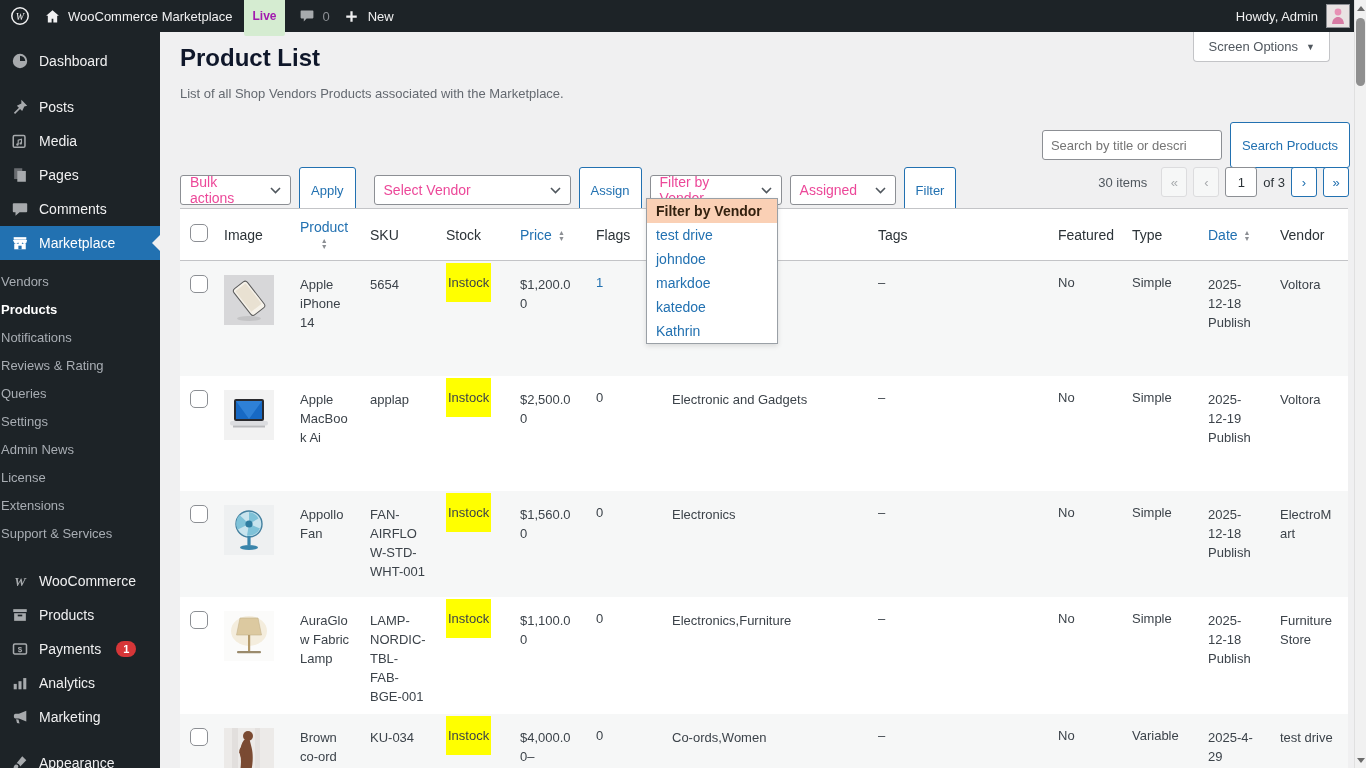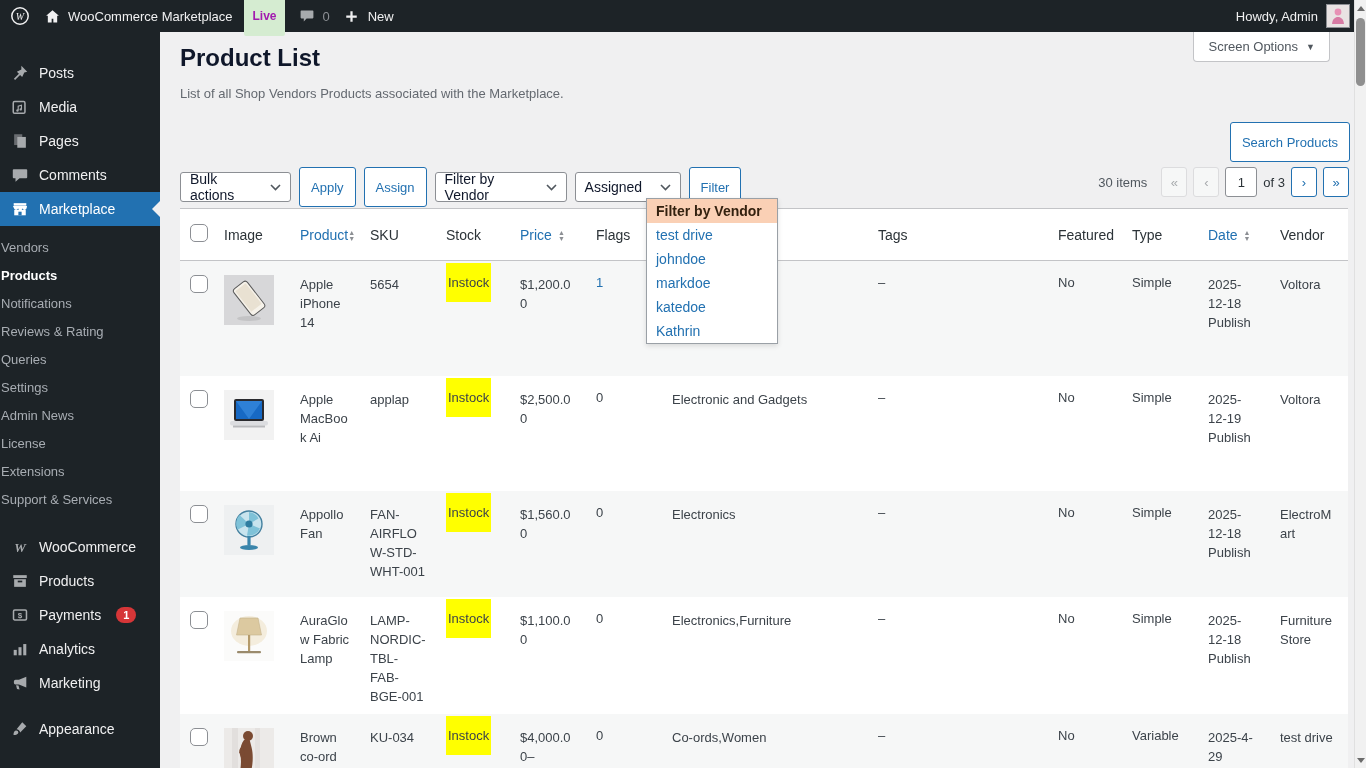--- a/index.html
+++ b/index.html
@@ -33,24 +33,24 @@
 
   
   .content { position:absolute; left:160px; top:32px; width:1194px; height:736px; background:#f0f0f1; }
   .page-title { position:absolute; left:20px; top:12px; font-size:24px; font-weight:700; color:#0f172a; }
   .page-subtitle { position:absolute; left:20px; top:54px; font-size:13px; color:#646970; }
   .screen-options { position:absolute; top:0; right:24px; height:30px; background:#fff; border:1px solid #c3c4c7; border-top:none; border-radius:0 0 4px 4px; display:flex; align-items:center; gap:8px; padding:0 14px; font-size:13px; color:#50575e; cursor:pointer; }
   .screen-options .caret { font-size:9px; color:#50575e; }
 
   .search-row { position:absolute; top:90px; right:4px; display:flex; gap:8px; align-items:center; }
   .search-input { width:180px; height:30px; border:1px solid #8c8f94; border-radius:3px; padding:0 8px; font-size:13px; font-family:"Liberation Sans",sans-serif; color:#2c3338; background:#fff; }
-  .btn { height:40px; padding:0 11px; background:#fff; border:1px solid #2271b1; border-radius:3px; color:#2271b1; font-size:13px; font-family:"Liberation Sans",sans-serif; cursor:pointer; display:inline-flex; align-items:center; }
+  .btn { height:46px; padding:0 11px; background:#fff; border:1px solid #2271b1; border-radius:3px; color:#2271b1; font-size:13px; font-family:"Liberation Sans",sans-serif; cursor:pointer; display:inline-flex; align-items:center; }
 
   .toolbar { position:absolute; top:135px; left:20px; display:flex; align-items:center; gap:8px; }
-  .selectbox { height:30px; background:#fff; border:1px solid #8c8f94; border-radius:3px; display:inline-flex; align-items:center; justify-content:space-between; padding:0 9px; font-size:14px; color:#0f172a; cursor:pointer; }
+  .selectbox { height:30px; background:#fff; border:1px solid #8c8f94; border-radius:3px; display:inline-flex; align-items:center; justify-content:space-between; padding:0 9px; font-size:14px; color:#ec4899; cursor:pointer; }
   .selectbox .chev { margin-left:10px; display:flex; }
   .w-bulk { width:111px; } .w-vendor { width:197px; margin-left:10px; } .w-fvendor { width:132px; } .w-assigned { width:106px; }
 
   .vendor-dd { position:absolute; top:166px; left:486px; width:132px; background:#fff; border:1px solid #9aa0a6; z-index:40; box-shadow:0 2px 5px rgba(0,0,0,.12); }
   .dd-option { height:24px; line-height:24px; padding:0 9px; font-size:14px; color:#2271b1; cursor:pointer; white-space:nowrap; overflow:hidden; }
   .dd-option.highlight { background:#fad0b5; color:#33210f; font-weight:700; }
 
   .pagination { position:absolute; top:135px; right:5px; display:flex; align-items:center; gap:6px; font-size:13px; color:#50575e; }
   .pg-count { margin-right:8px; }
   .pg-btn { width:26px; height:30px; border-radius:3px; display:flex; align-items:center; justify-content:center; font-size:13px; cursor:pointer; }
@@ -60,21 +60,21 @@
   .pg-of { color:#2c3338; }
 
   
   .ptable { position:absolute; top:176px; left:20px; width:1148px; border-collapse:collapse; table-layout:fixed; }
   .ptable thead th { background:#fff; border-top:1px solid #c3c4c7; border-bottom:1px solid #c3c4c7; font-size:14px; font-weight:400; color:#2c3338; text-align:left; padding:8px 10px; height:52px; vertical-align:middle; }
   .ptable td { font-size:13px; color:#3c434a; text-align:left; padding:14px 10px 8px; vertical-align:top; }
   .ptable tbody tr:nth-child(odd) { background:#f6f7f7; }
   .ptable tbody tr:nth-child(even) { background:#ffffff; }
   .wrap-any { overflow-wrap:anywhere; word-break:break-word; line-height:19px; }
   .th-link { color:#2271b1; cursor:pointer; }
-  .sort-col { display:inline-flex; flex-direction:row; align-items:center; }
+  .sort-col { display:inline-flex; flex-direction:column; align-items:center; }
   .sort-inline { display:inline-flex; flex-direction:column; vertical-align:middle; margin-left:6px; }
   .sort-inline span, .sort-col .arrows span { font-size:7px; line-height:6px; color:#8c8f94; }
   .arrows { margin-top:3px; display:flex; flex-direction:column; align-items:center; }
   .cb { width:18px; height:18px; border:1.5px solid #8c8f94; border-radius:5px; background:#fff; display:inline-block; cursor:pointer; }
   .instock { background:#ffff00; color:#3c434a; padding:12px 2px; }
   .flag-link { color:#2271b1; cursor:pointer; }
   .thumb { display:block; width:50px; cursor:pointer; }
   .thumb svg { display:block; }
   .date-status { line-height:19px; }
 
@@ -132,20 +132,28 @@
         <svg width="22" height="22" viewBox="0 0 22 22">
             <rect width="22" height="22" fill="#e9e3e3"></rect>
             <circle cx="11" cy="7" r="3.4" fill="#e791b5"></circle>
             <path d="M5 19c.5-5 3-7 6-7s5.5 2 6 7z" fill="#d77ba4"></path>
           </svg>
       </span>
     </div>
   </div>
 
   <div class="sidebar">
+    <div class="menu-item">
+      <span class="mi-icon">
+          <svg width="18" height="18" viewBox="0 0 20 20" fill="currentColor">
+            <path d="M10 2a8 8 0 1 0 8 8 8 8 0 0 0-8-8zm0 2.2a5.8 5.8 0 0 1 5.8 5.8H10z"></path>
+          </svg>
+        </span>
+      <span>Dashboard</span>
+    </div>
     <div class="menu-gap"></div>
     <div class="menu-item">
       <span class="mi-icon">
           <svg width="18" height="18" viewBox="0 0 20 20" fill="currentColor">
             <path d="M11.5 2 18 8.5l-3.2 1-2.4 5-2.3-2.3L4.5 17.8 3.2 16.5l5.6-5.6L6.5 8.6l5-2.4z"></path>
           </svg>
         </span>
       <span>Posts</span>
     </div>
     <div class="menu-item">
@@ -262,33 +270,42 @@
   <div class="content">
     <div class="screen-options">
       <span>Screen Options</span>
       <span class="caret">▼</span>
     </div>
 
     <h1 class="page-title">Product List</h1>
     <div class="page-subtitle">List of all Shop Vendors Products associated with the Marketplace.</div>
 
     <div class="search-row">
+      <input class="search-input" type="text" placeholder="Search by title or descri" style="">
       <button class="btn">Search Products</button>
     </div>
 
     <div class="toolbar">
       <div class="selectbox w-bulk">
         <span>Bulk actions</span>
         <span class="chev">
             <svg width="11" height="7" viewBox="0 0 11 7">
               <path d="M1 1l4.5 4.5L10 1" fill="none" stroke="#50575e" stroke-width="1.6"></path>
             </svg>
           </span>
       </div>
       <button class="btn">Apply</button>
+      <div class="selectbox w-vendor">
+        <span>Select Vendor</span>
+        <span class="chev">
+            <svg width="11" height="7" viewBox="0 0 11 7">
+              <path d="M1 1l4.5 4.5L10 1" fill="none" stroke="#50575e" stroke-width="1.6"></path>
+            </svg>
+          </span>
+      </div>
       <button class="btn">Assign</button>
       <div class="selectbox w-fvendor">
         <span>Filter by Vendor</span>
         <span class="chev">
             <svg width="11" height="7" viewBox="0 0 11 7">
               <path d="M1 1l4.5 4.5L10 1" fill="none" stroke="#50575e" stroke-width="1.6"></path>
             </svg>
           </span>
       </div>
       <div class="selectbox w-assigned">

